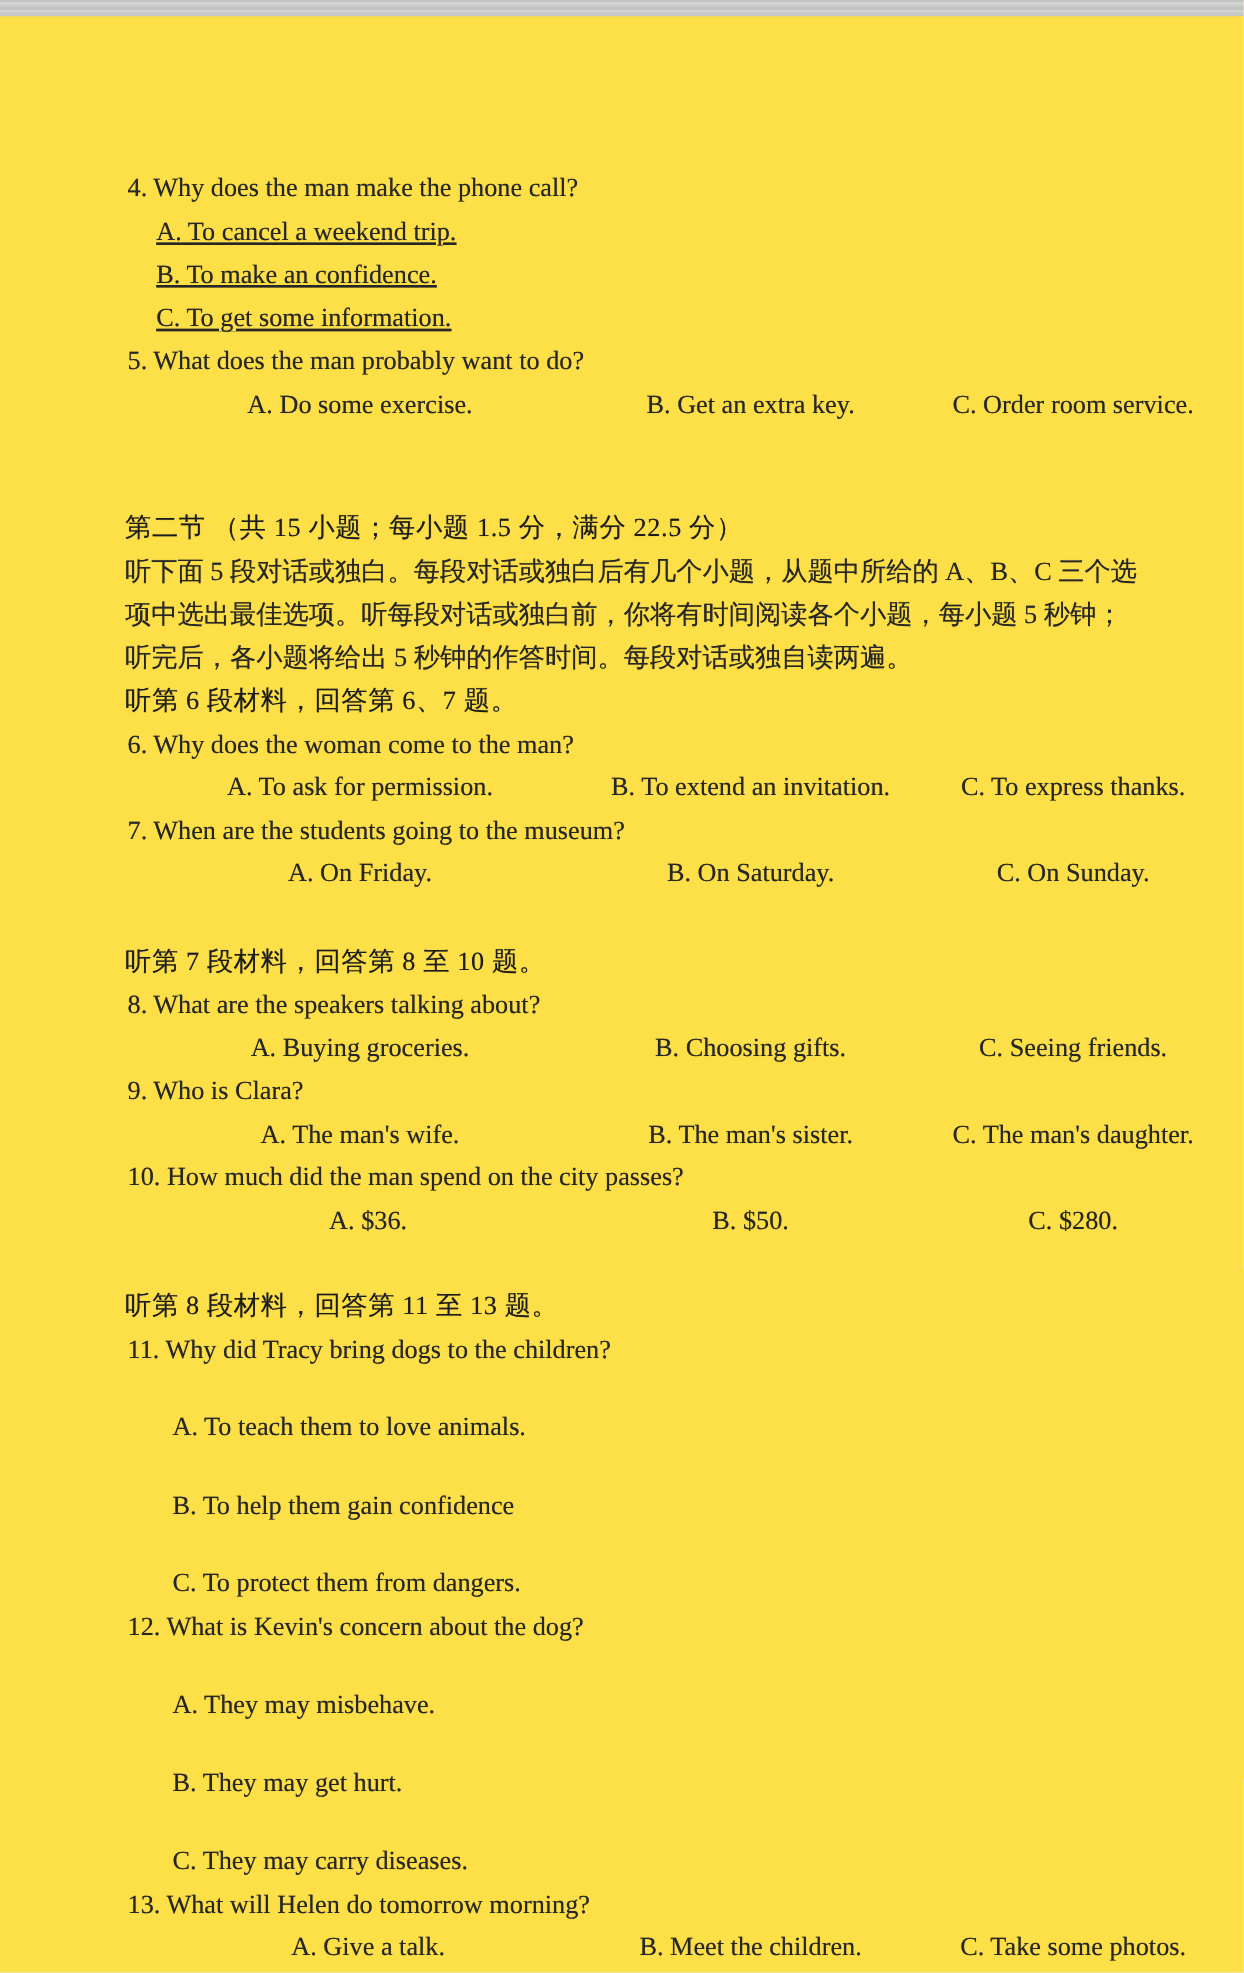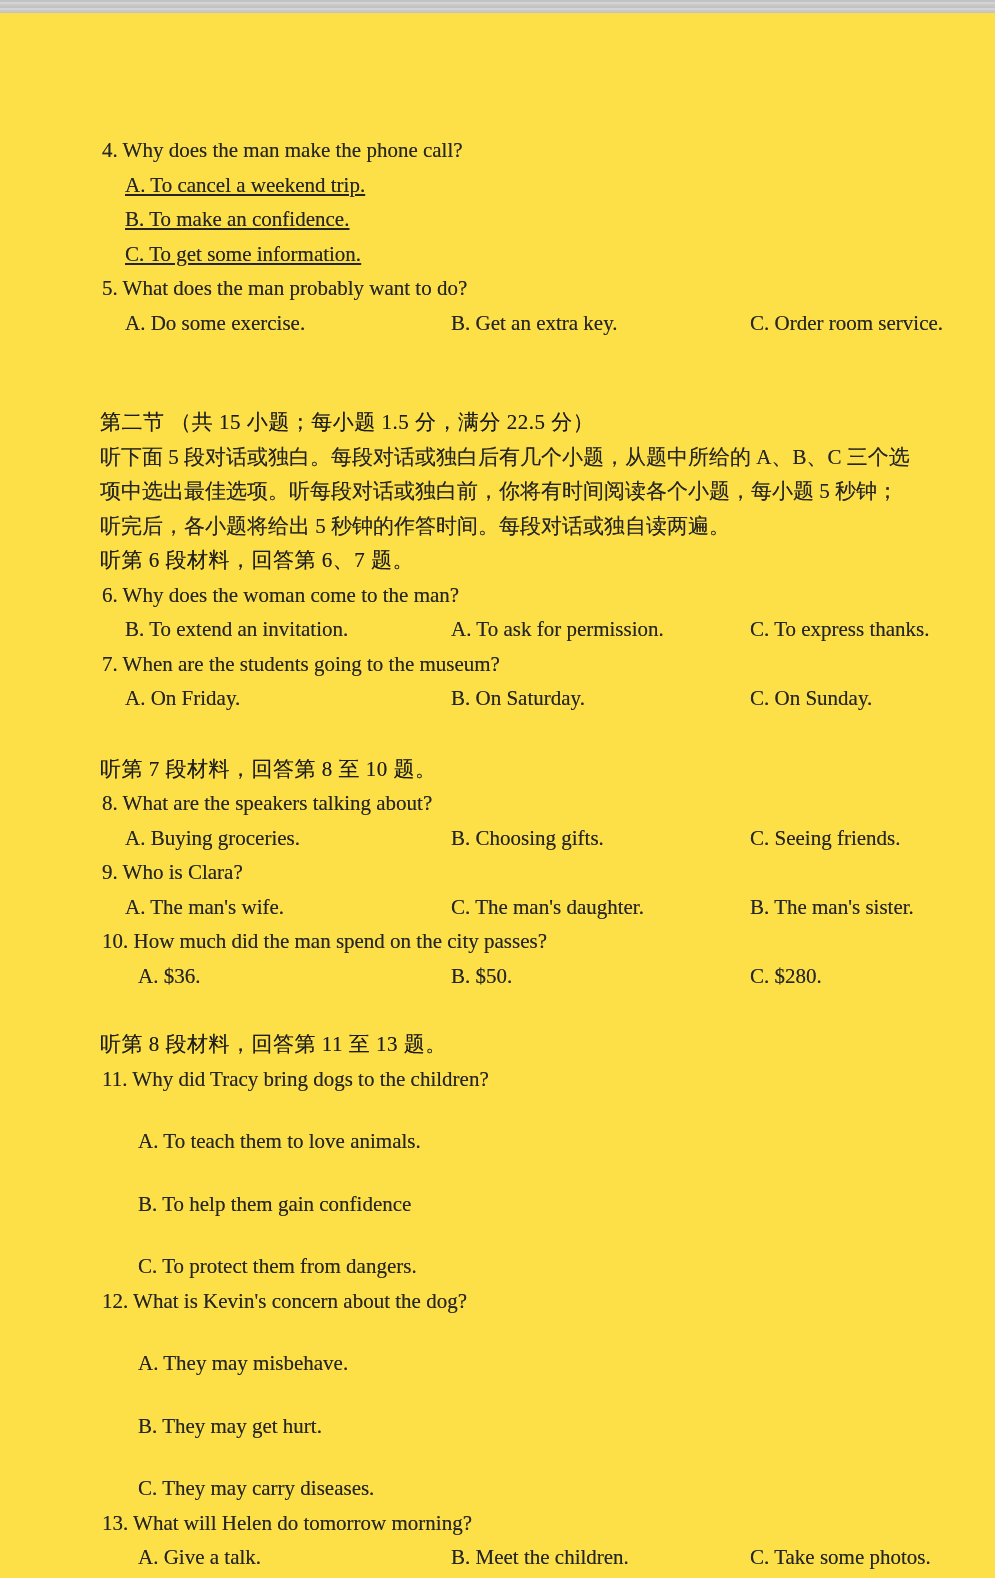--- a/index.html
+++ b/index.html
@@ -24,21 +24,21 @@
   .sp{width:100%;}
   .ln{
     height:34.5px;line-height:34.5px;
     font-size:21px;white-space:nowrap;
     text-shadow:0 0 0.6px rgba(35,35,35,.55);
   }
   .q{padding-left:2px;}
   .opt{padding-left:25px;text-decoration:underline;}
   .opt-deep{padding-left:38px;margin-top:28px;}
   .b{font-weight:400;color:#1c1c1c;letter-spacing:.5px;}
-  .row3{display:grid;grid-template-columns:326px 299px auto;padding-left:25px;}
+  .row3{display:grid;grid-template-columns:326px 299px auto;padding-left:25px;text-align:center;}
   .row3.deep{grid-template-columns:313px 299px auto;padding-left:38px;}
   .row3 span{white-space:nowrap;}
   .footer{
     height:30px;line-height:30px;
     font-size:17.5px;text-align:center;
     color:#2e2e2e;white-space:nowrap;
     text-shadow:0 0 0.6px rgba(35,35,35,.5);
     font-family:Liberation Serif, serif;
   }
 </style>
@@ -66,22 +66,22 @@
     <div class="sp" style="height:65px"></div>
 
     <div class="ln b">第二节 （共 15 小题；每小题 1.5 分，满分 22.5 分）</div>
     <div class="ln">听下面 5 段对话或独白。每段对话或独白后有几个小题，从题中所给的 A、B、C 三个选</div>
     <div class="ln">项中选出最佳选项。听每段对话或独白前，你将有时间阅读各个小题，每小题 5 秒钟；</div>
     <div class="ln">听完后，各小题将给出 5 秒钟的作答时间。每段对话或独自读两遍。</div>
 
     <div class="ln b">听第 6 段材料，回答第 6、7 题。</div>
     <div class="ln q">6. Why does the woman come to the man?</div>
     <div class="ln row3">
+      <span>A. To ask for permission.</span>
       <span>B. To extend an invitation.</span>
-      <span>A. To ask for permission.</span>
       <span>C. To express thanks.</span>
     </div>
     <div class="ln q">7. When are the students going to the museum?</div>
     <div class="ln row3">
       <span>A. On Friday.</span>
       <span>B. On Saturday.</span>
       <span>C. On Sunday.</span>
     </div>
 
     <div class="sp" style="height:36px"></div>
@@ -89,22 +89,22 @@
     <div class="ln b">听第 7 段材料，回答第 8 至 10 题。</div>
     <div class="ln q">8. What are the speakers talking about?</div>
     <div class="ln row3">
       <span>A. Buying groceries.</span>
       <span>B. Choosing gifts.</span>
       <span>C. Seeing friends.</span>
     </div>
     <div class="ln q">9. Who is Clara?</div>
     <div class="ln row3">
       <span>A. The man's wife.</span>
+      <span>B. The man's sister.</span>
       <span>C. The man's daughter.</span>
-      <span>B. The man's sister.</span>
     </div>
     <div class="ln q">10. How much did the man spend on the city passes?</div>
     <div class="ln row3 deep">
       <span>A. $36.</span>
       <span>B. $50.</span>
       <span>C. $280.</span>
     </div>
 
     <div class="sp" style="height:34px"></div>
 

